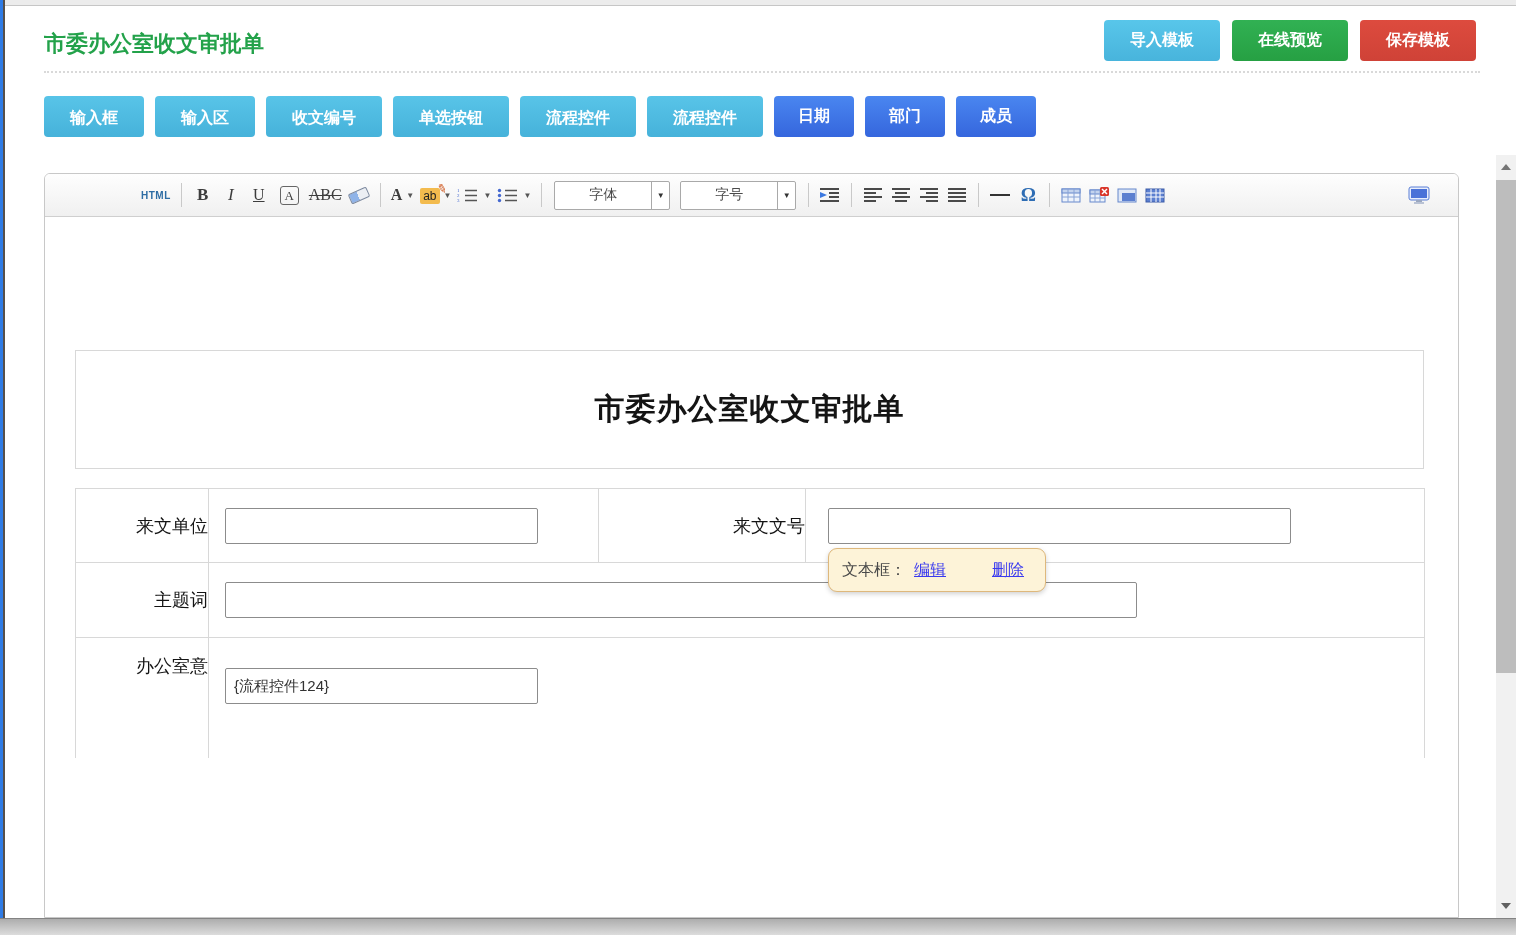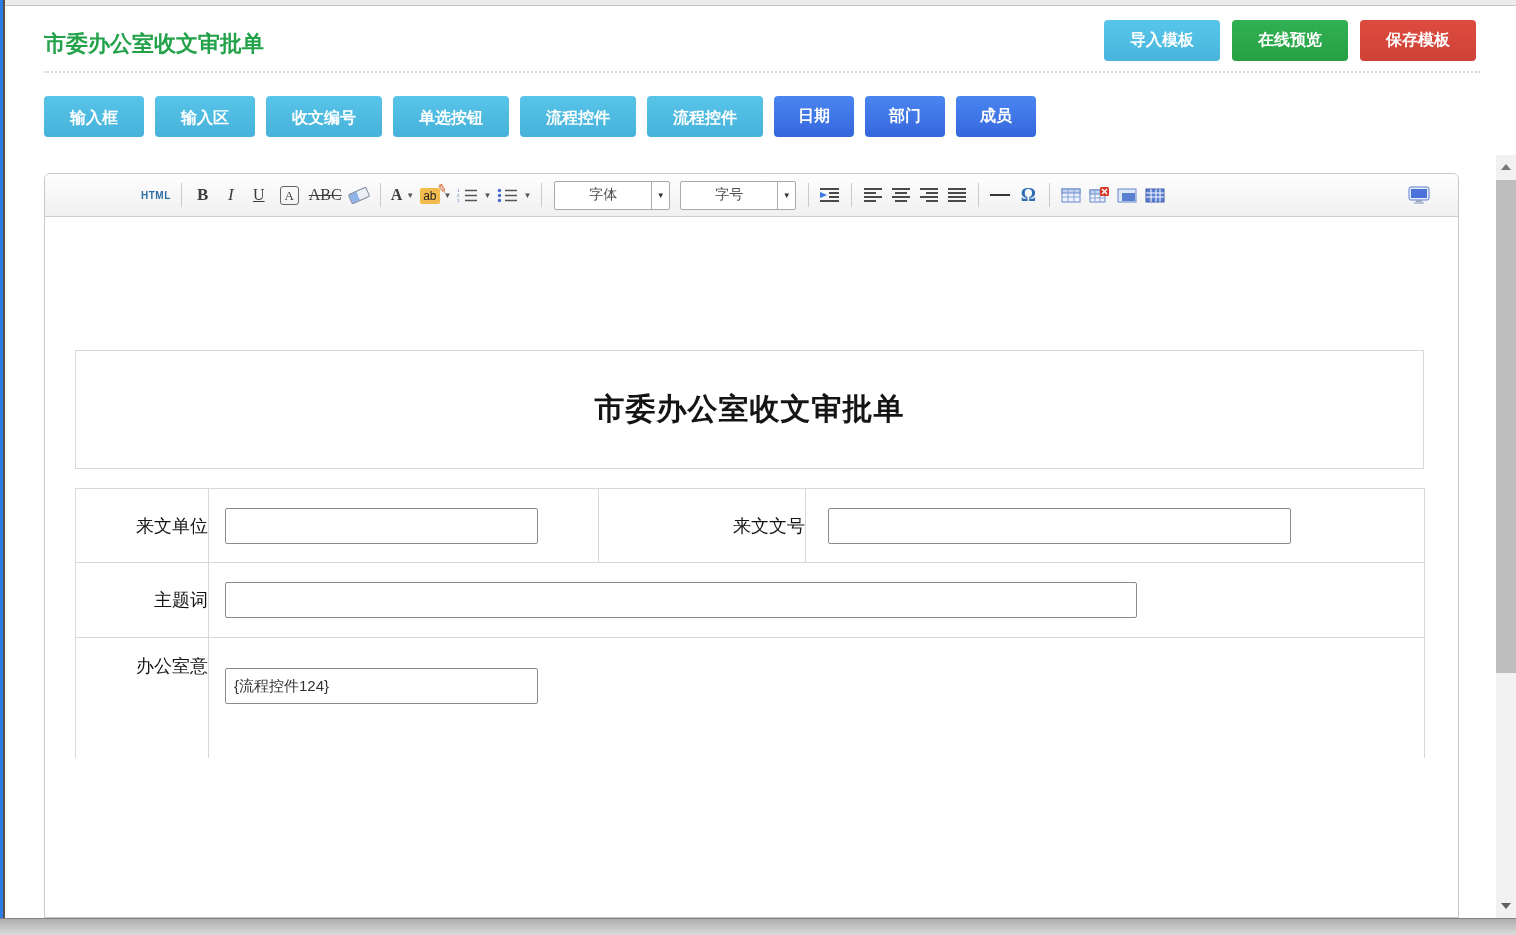--- a/index.html
+++ b/index.html
@@ -316,20 +316,25 @@
       </tr>
       <tr class="r6">
         <td class="lab">办公室意</td>
         <td class="fld" colspan="7">
           <input class="inp w313" type="text" value="{流程控件124}" style="">
         </td>
       </tr>
     </tbody>
       </table>
 
+    <div class="tooltip">
+      <span class="tt-label">文本框：</span>
+      <span class="tt-link">编辑</span>
+      <span class="tt-link del">删除</span>
+    </div>
   </div>
 </div>
 
 <div class="scrollbar">
   <div class="sb-up">
     <span class="tri-up"></span>
   </div>
   <div class="sb-thumb"></div>
   <div class="sb-down">
     <span class="tri-down"></span>

